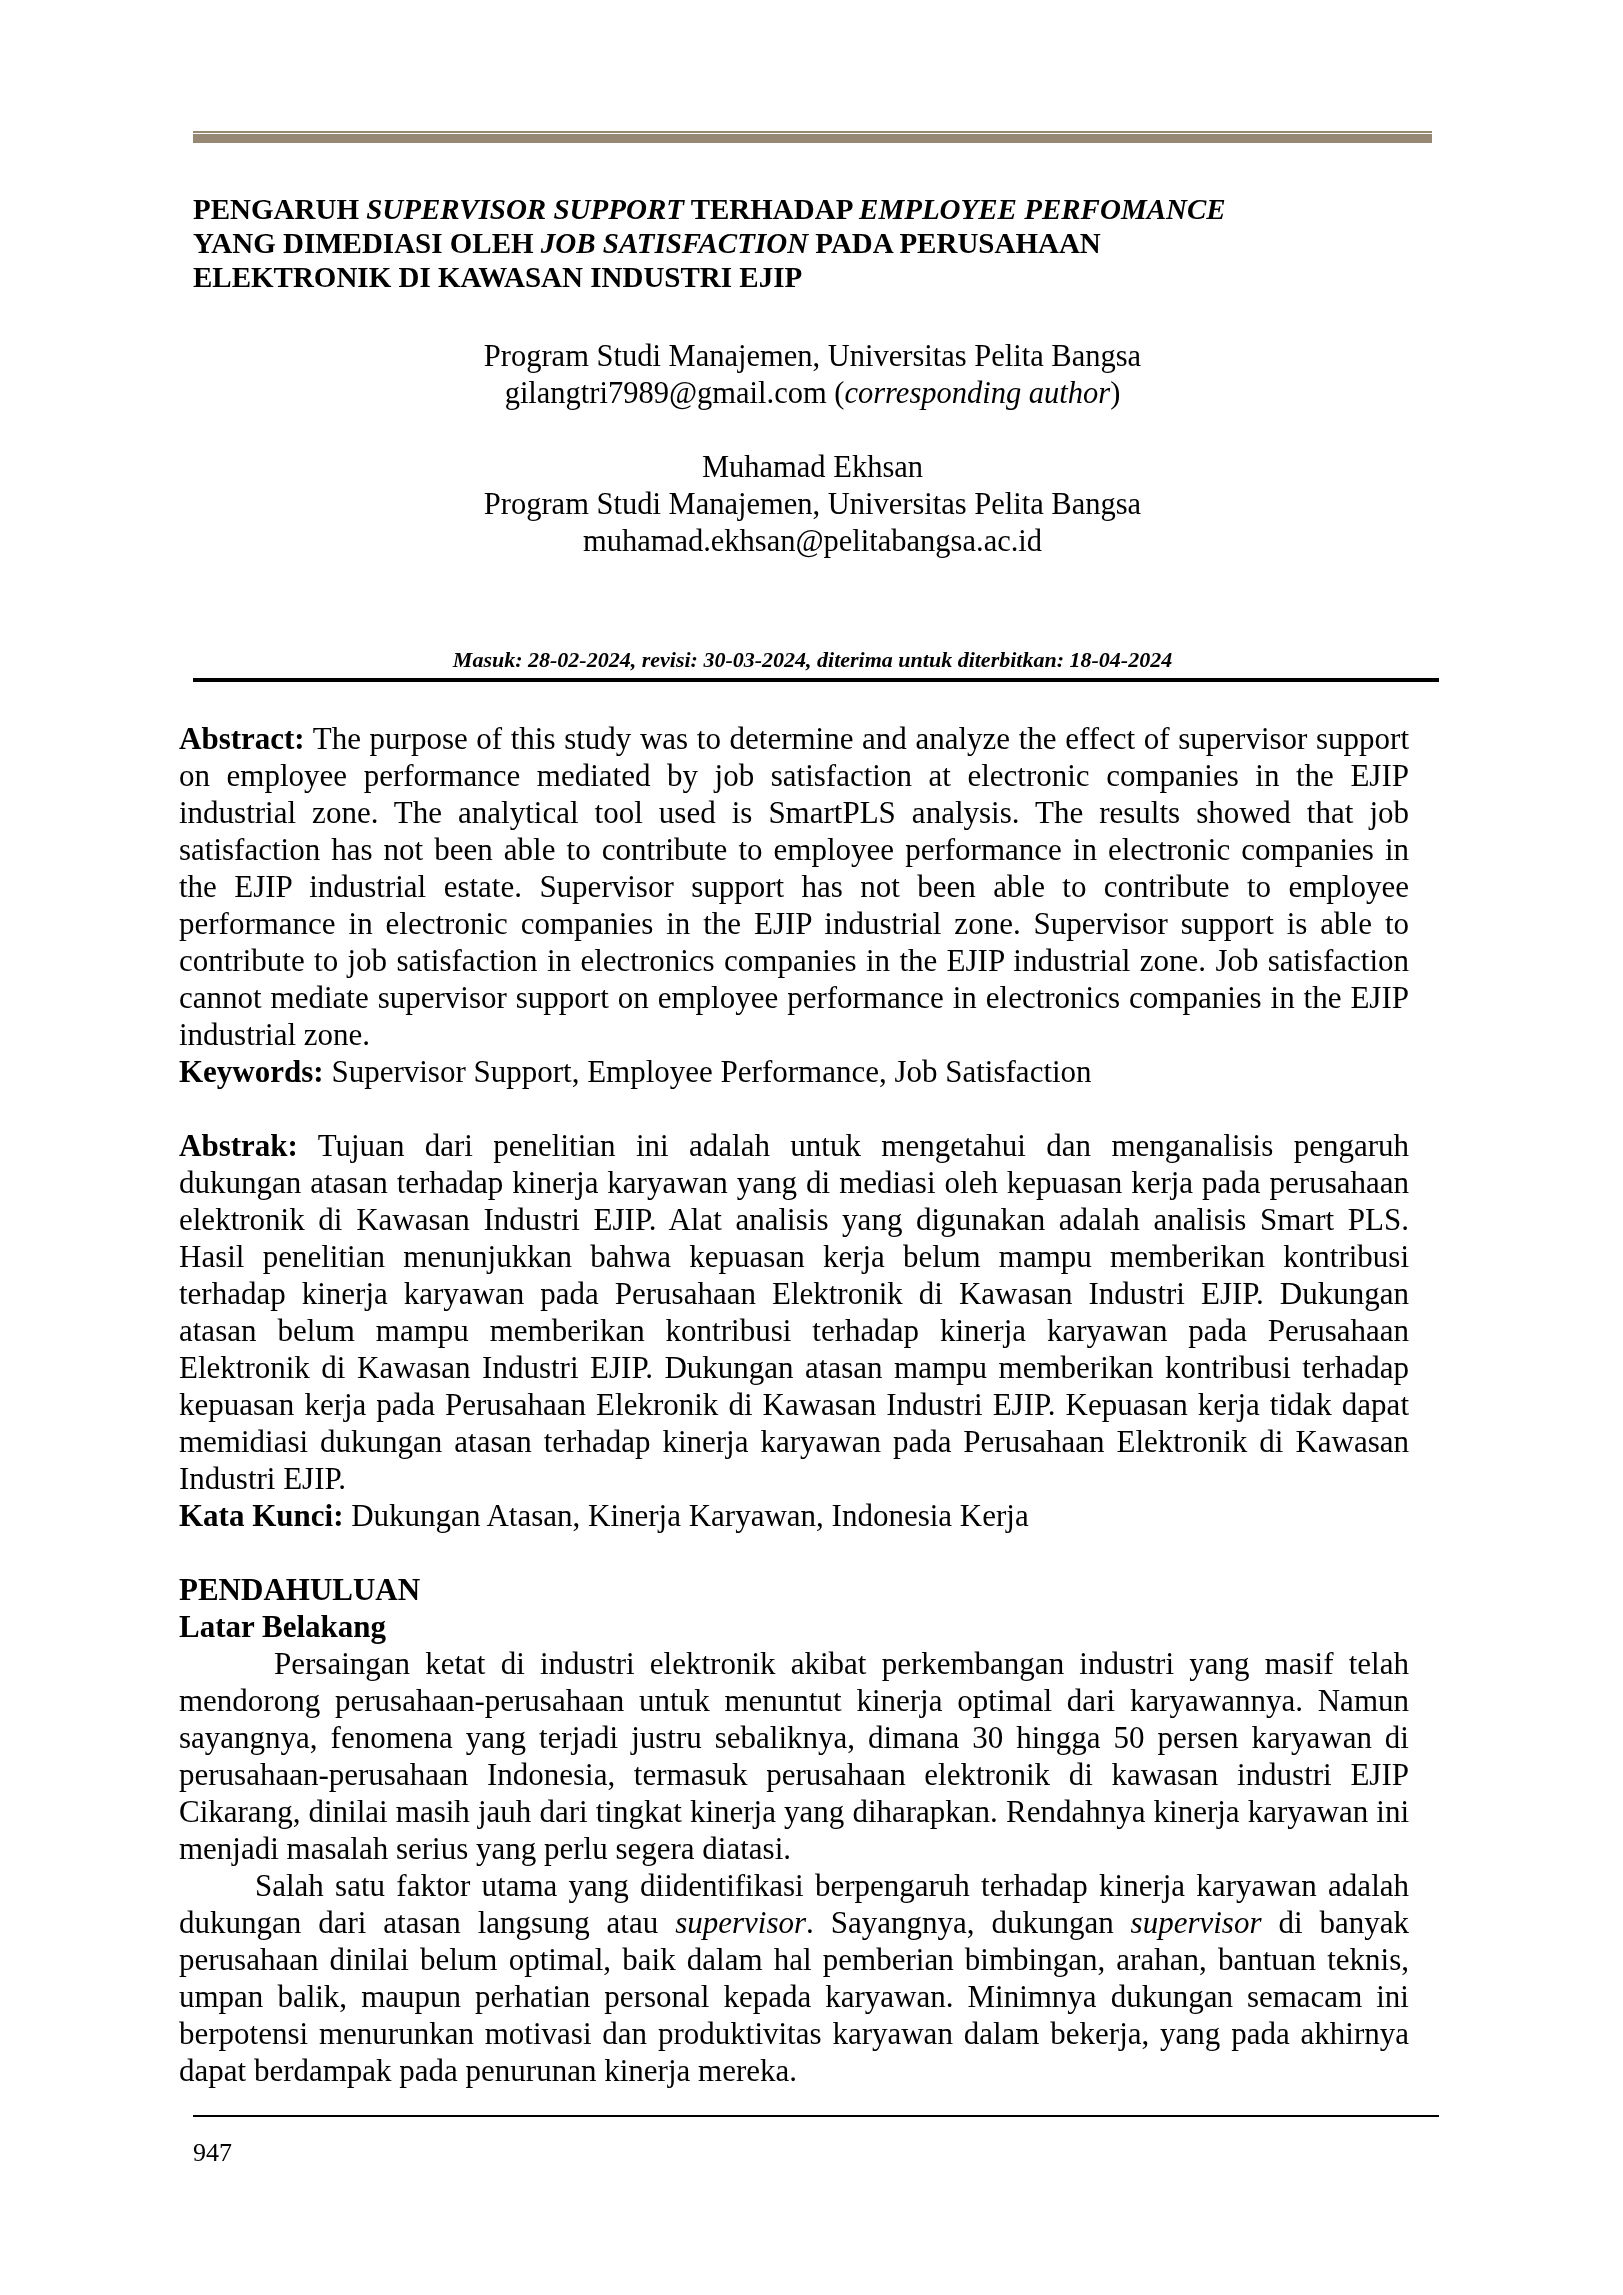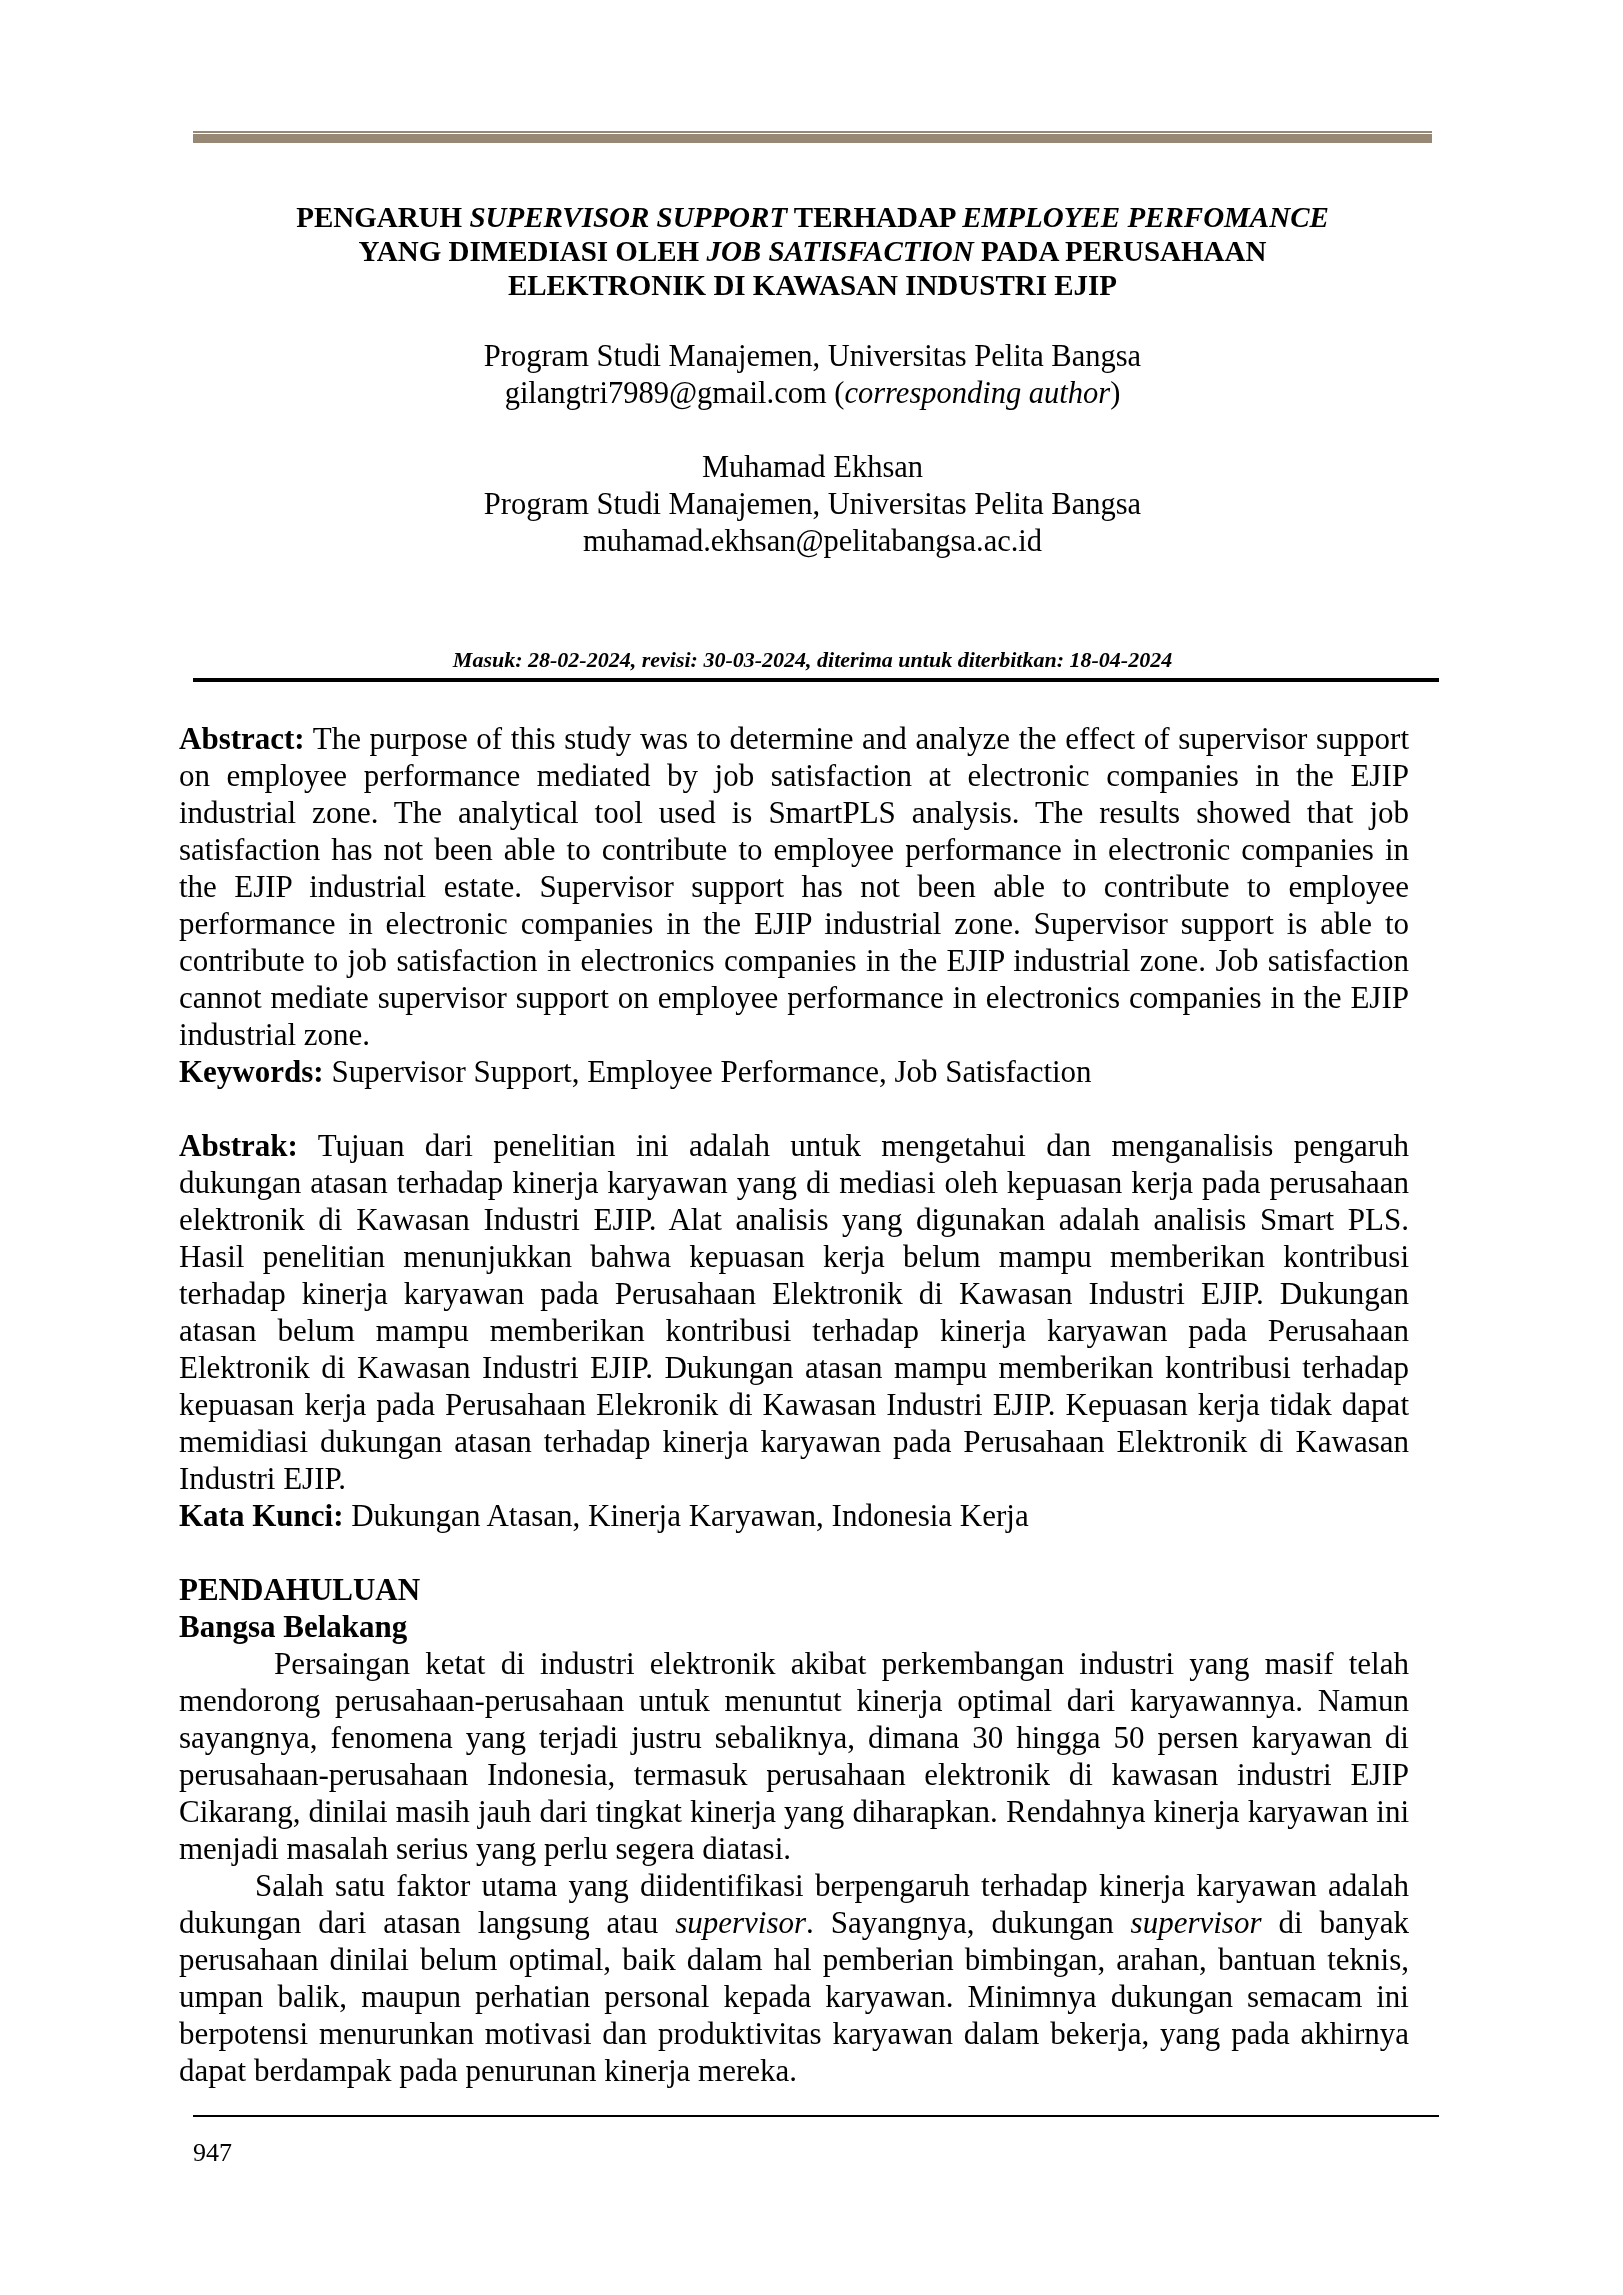--- a/index.html
+++ b/index.html
@@ -1,21 +1,21 @@
 <!DOCTYPE html>
 <html style="font-size:8.7px"><head>
 <meta charset="utf-8">
 <style>
   html, body { margin: 0; padding: 0; background: #ffffff; }
   body { width: 1623px; height: 2295px; position: relative; overflow: hidden;
          font-family: "Liberation Serif", "DejaVu Serif", serif; color: #000; }
   .hdr-thin { position: absolute; left: 193px; width: 1239px; top: 131px; height: 2.2px; background: #978876; }
   .hdr-thick { position: absolute; left: 193px; width: 1239px; top: 134px; height: 8.7px; background: #978876; }
-  .title { position: absolute; left: 193px; width: 1239px; top: 192px; text-align: center;
-           font-weight: bold; font-size: 29px; line-height: 34px; margin-top: 8px; }
+  .title { position: absolute; left: 193px; width: 1239px; top: 192px; text-align: left;
+           font-weight: bold; font-size: 29px; line-height: 34px; }
   .title i { font-style: italic; }
   .authors { position: absolute; left: 193px; width: 1239px; top: 338px; text-align: center;
              font-size: 30.5px; line-height: 37px; }
   .author-block { margin-bottom: 37px; }
   .author-block i { font-style: italic; margin-top: 37px; }
   .dates { position: absolute; left: 193px; width: 1239px; top: 647px; text-align: center;
            font-style: italic; font-size: 22px; line-height: 26px; font-weight: bold; }
   .dates-rule { position: absolute; left: 193px; width: 1246px; top: 678px; height: 3.8px; background: #000; }
   .body { position: absolute; left: 179px; width: 1230px; top: 720px;
           font-size: 31px; line-height: 37px; text-align: justify; }
@@ -57,20 +57,20 @@
 <div class="dates-rule"></div>
 
 <div class="body">
   <p><b>Abstract:</b><span> The purpose of this study was to determine and analyze the effect of supervisor support on employee performance mediated by job satisfaction at electronic companies in the EJIP industrial zone. The analytical tool used is SmartPLS analysis. The results showed that job satisfaction has not been able to contribute to employee performance in electronic companies in the EJIP industrial estate. Supervisor support has not been able to contribute to employee performance in electronic companies in the EJIP industrial zone. Supervisor support is able to contribute to job satisfaction in electronics companies in the EJIP industrial zone. Job satisfaction cannot mediate supervisor support on employee performance in electronics companies in the EJIP industrial zone.</span></p>
   <p><b>Keywords:</b><span> Supervisor Support, Employee Performance, Job Satisfaction</span></p>
   <div class="gap"></div>
   <p><b>Abstrak:</b><span> Tujuan dari penelitian ini adalah untuk mengetahui dan menganalisis pengaruh dukungan atasan terhadap kinerja karyawan yang di mediasi oleh kepuasan kerja pada perusahaan elektronik di Kawasan Industri EJIP. Alat analisis yang digunakan adalah analisis Smart PLS. Hasil penelitian menunjukkan bahwa kepuasan kerja belum mampu memberikan kontribusi terhadap kinerja karyawan pada Perusahaan Elektronik di Kawasan Industri EJIP. Dukungan atasan belum mampu memberikan kontribusi terhadap kinerja karyawan pada Perusahaan Elektronik di Kawasan Industri EJIP. Dukungan atasan mampu memberikan kontribusi terhadap kepuasan kerja pada Perusahaan Elekronik di Kawasan Industri EJIP. Kepuasan kerja tidak dapat memidiasi dukungan atasan terhadap kinerja karyawan pada Perusahaan Elektronik di Kawasan Industri EJIP.</span></p>
   <p><b>Kata Kunci:</b><span> Dukungan Atasan, Kinerja Karyawan, Indonesia Kerja</span></p>
   <div class="gap"></div>
   <p><b>PENDAHULUAN</b></p>
-  <p><b>Bangsa Belakang</b></p>
+  <p><b>Latar Belakang</b></p>
   <p class="indent">Persaingan ketat di industri elektronik akibat perkembangan industri yang masif telah mendorong perusahaan-perusahaan untuk menuntut kinerja optimal dari karyawannya. Namun sayangnya, fenomena yang terjadi justru sebaliknya, dimana 30 hingga 50 persen karyawan di perusahaan-perusahaan Indonesia, termasuk perusahaan elektronik di kawasan industri EJIP Cikarang, dinilai masih jauh dari tingkat kinerja yang diharapkan. Rendahnya kinerja karyawan ini menjadi masalah serius yang perlu segera diatasi.</p>
   <p class="indent2"><span>Salah satu faktor utama yang diidentifikasi berpengaruh terhadap kinerja karyawan adalah dukungan dari atasan langsung atau </span><i>supervisor</i><span>. Sayangnya, dukungan </span><i>supervisor</i><span> di banyak perusahaan dinilai belum optimal, baik dalam hal pemberian bimbingan, arahan, bantuan teknis, umpan balik, maupun perhatian personal kepada karyawan. Minimnya dukungan semacam ini berpotensi menurunkan motivasi dan produktivitas karyawan dalam bekerja, yang pada akhirnya dapat berdampak pada penurunan kinerja mereka.</span></p>
 </div>
 
 <div class="foot-rule"></div>
 <div class="page-num">947</div>
 
 
 </body></html>

